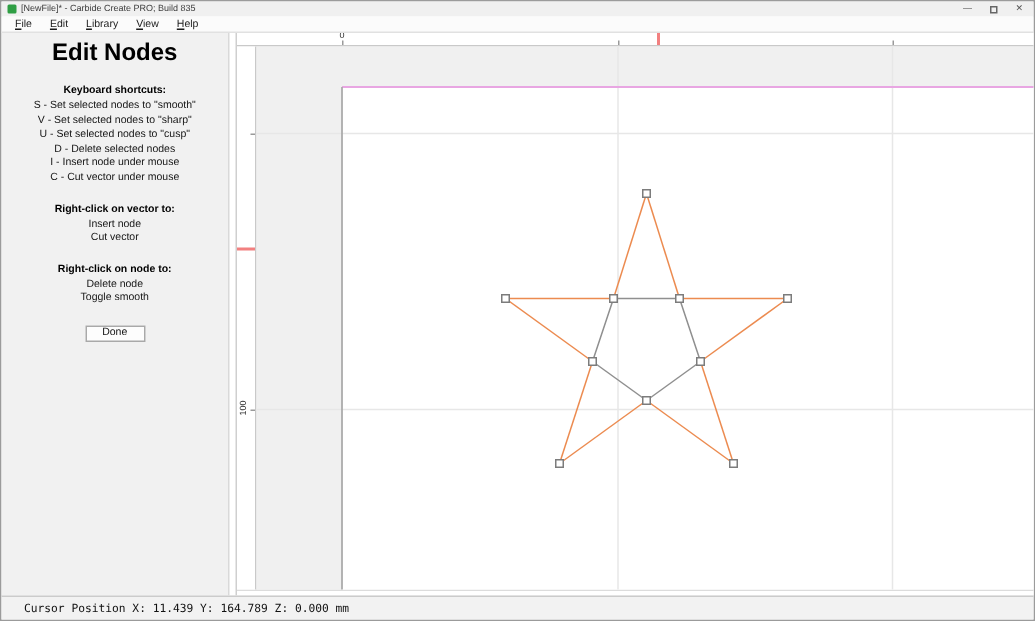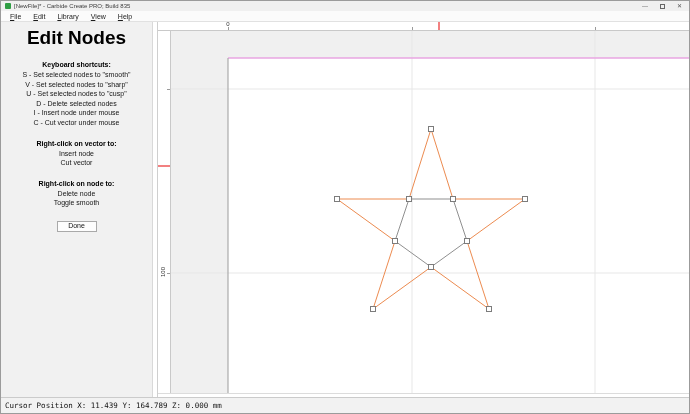--- a/index.html
+++ b/index.html
@@ -18,21 +18,21 @@
 
   
   .menubar { height:11px; background:#fbfbfb; border-bottom:1px solid #e1e1e1; display:flex; align-items:center; padding-left:3px; flex:0 0 auto; }
   .menu-item { font-size:7px; color:#1c1c1c; padding:0 6px; white-space:nowrap; }
   .menu-item u { text-decoration:underline; }
 
   .main { flex:1 1 auto; display:flex; min-height:0; }
 
   
   .left-panel { width:151px; flex:0 0 auto; background:#f1f1f1; text-align:center; overflow:hidden; }
-  .panel-title { font-size:19px; font-weight:bold; color:#000; margin-top:5px; letter-spacing:0px; }
+  .panel-title { font-size:16px; font-weight:bold; color:#000; margin-top:5px; letter-spacing:0px; }
   .sec { margin-top:11px; }
   .sec-header { font-size:7px; font-weight:bold; color:#000; line-height:10px; }
   .sec-line { font-size:7px; color:#151515; line-height:9.6px; white-space:nowrap; }
   .done-button { margin-top:13px; width:40px; height:11px; font-size:7px; line-height:8px; color:#111;
                  background:#fdfdfd; border:1px solid #a9a9a9; font-family:"Liberation Sans",sans-serif; }
 
   
   .scroll-strip { width:6px; flex:0 0 auto; background:#ffffff; border-left:1px solid #d9d9d9; border-right:1px solid #cfcfcf; }
 
   
@@ -49,21 +49,21 @@
                   transform:rotate(-90deg); transform-origin:center; }
   .v-cursor { position:absolute; left:0; right:0; height:2px; background:#F28080; }
 
   .canvas { flex:1 1 auto; position:relative; background:#f0f0f0; overflow:hidden; }
   .canvas svg { position:absolute; left:0; top:0; }
 
   .bottom-strip { height:4px; flex:0 0 auto; background:#ffffff; border-top:1px solid #dcdcdc; }
 
   
   .statusbar { height:16px; flex:0 0 auto; background:#f2f2f2; border-top:1px solid #cbcbcb; display:flex; align-items:center;
-               padding-left:4px; font-family:"DejaVu Sans Mono", monospace; font-size:7.5px; color:#111; }
+               padding-left:15px; font-family:"DejaVu Sans Mono", monospace; font-size:7.5px; color:#111; }
 </style>
 </head>
 <body>
 
 <div class="window">
 
   <div class="titlebar">
     <span class="app-icon"></span>
     <span class="title-text">[NewFile]* - Carbide Create PRO; Build 835</span>
     <span class="win-controls">

